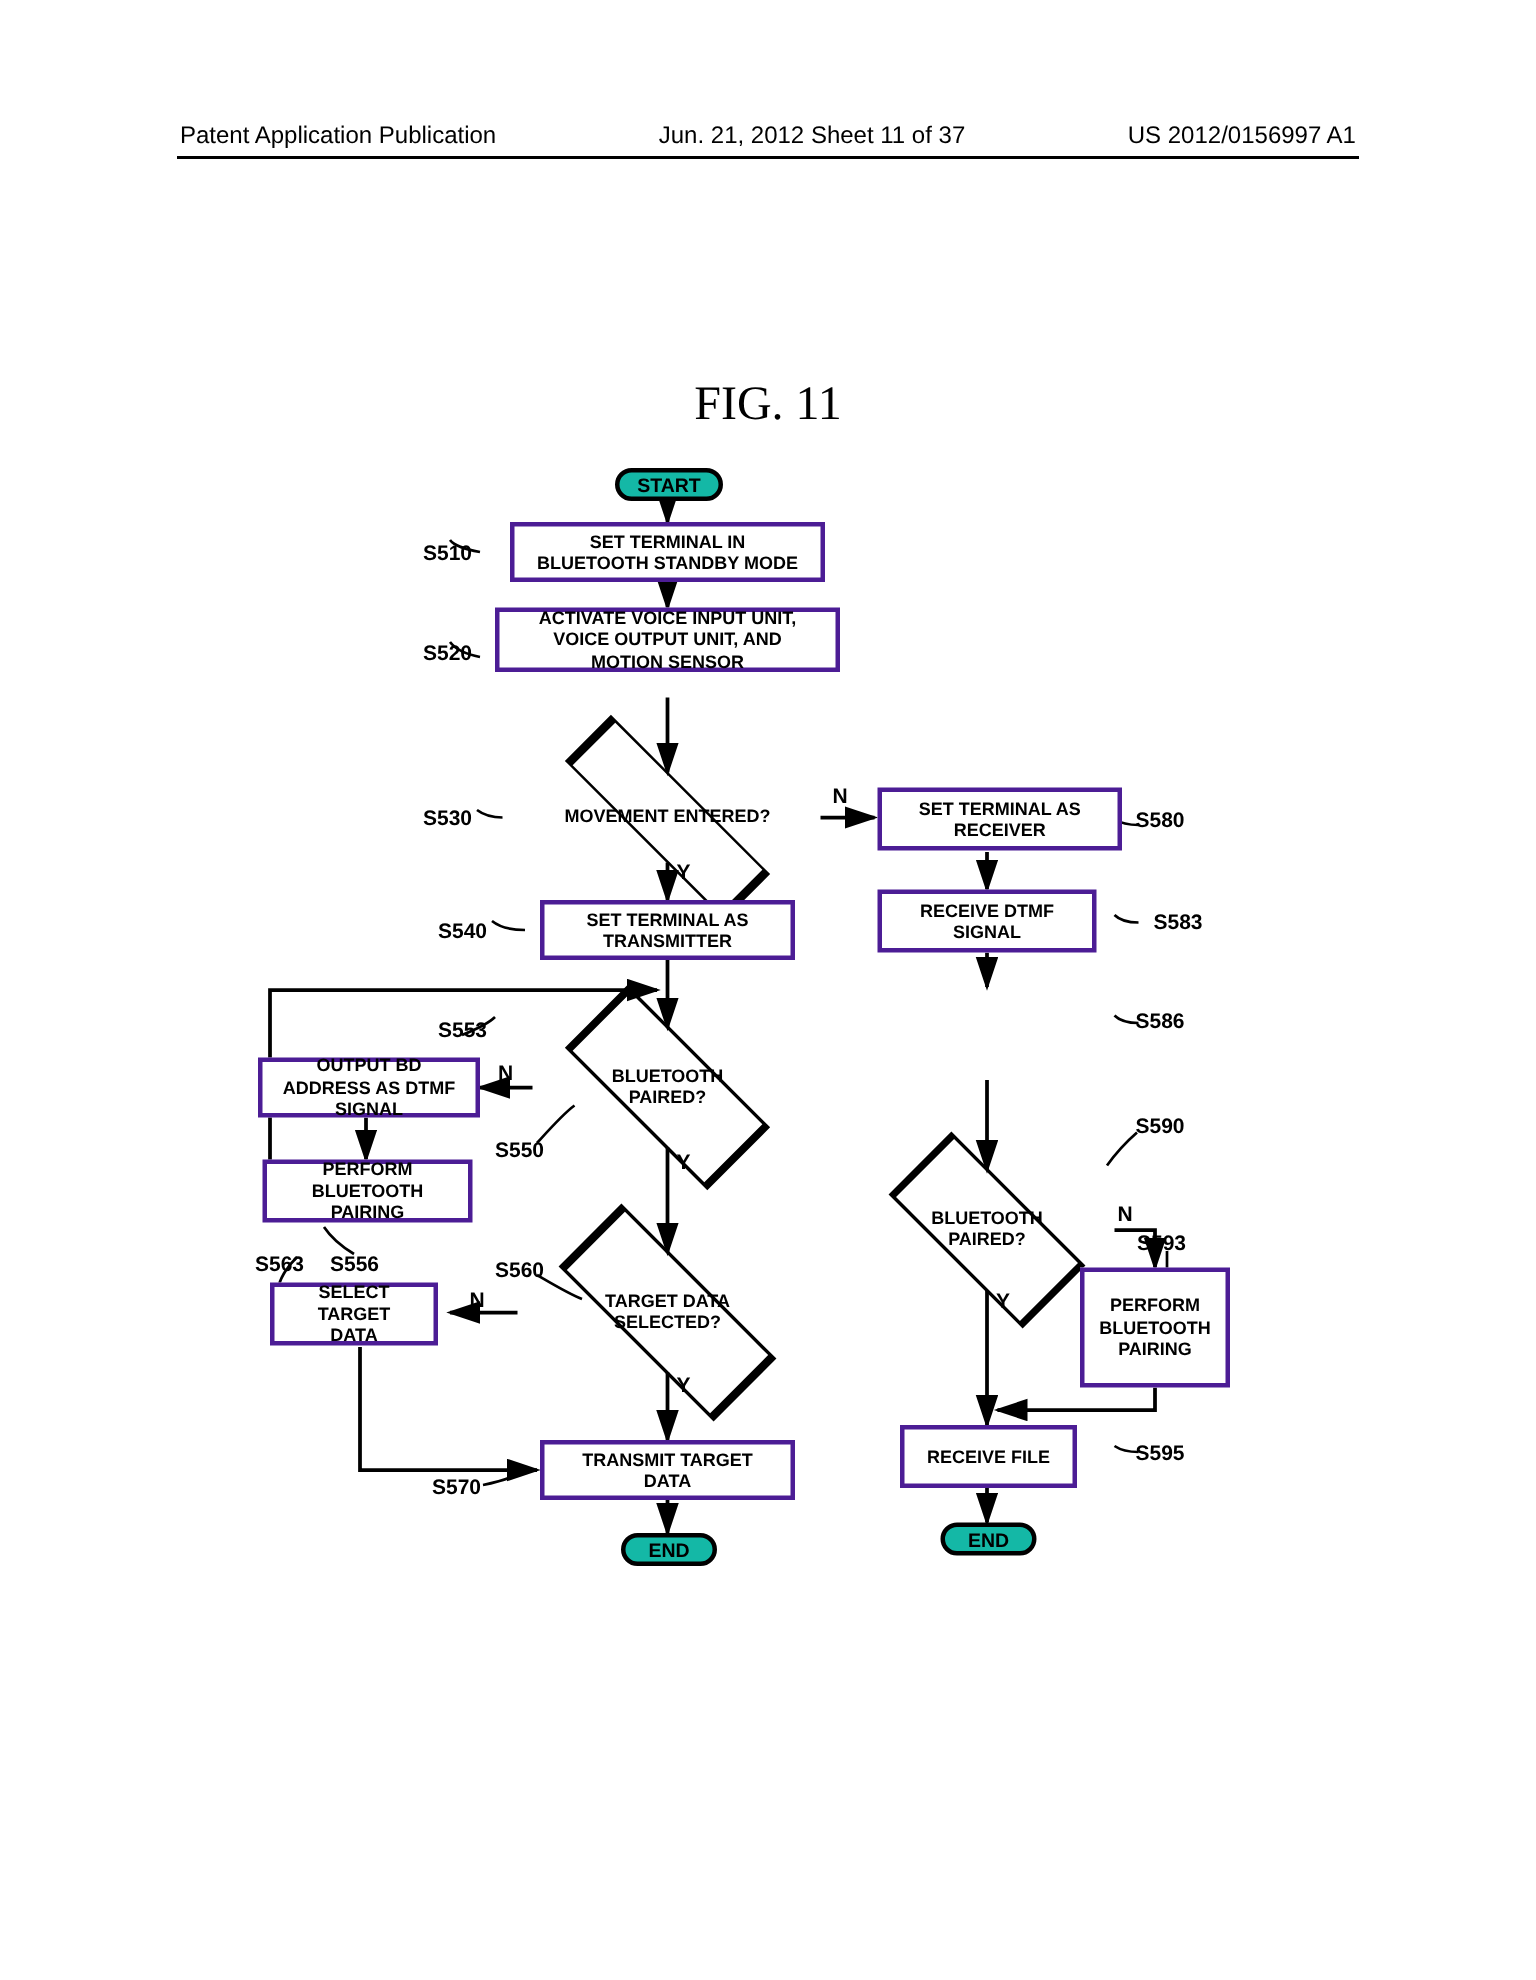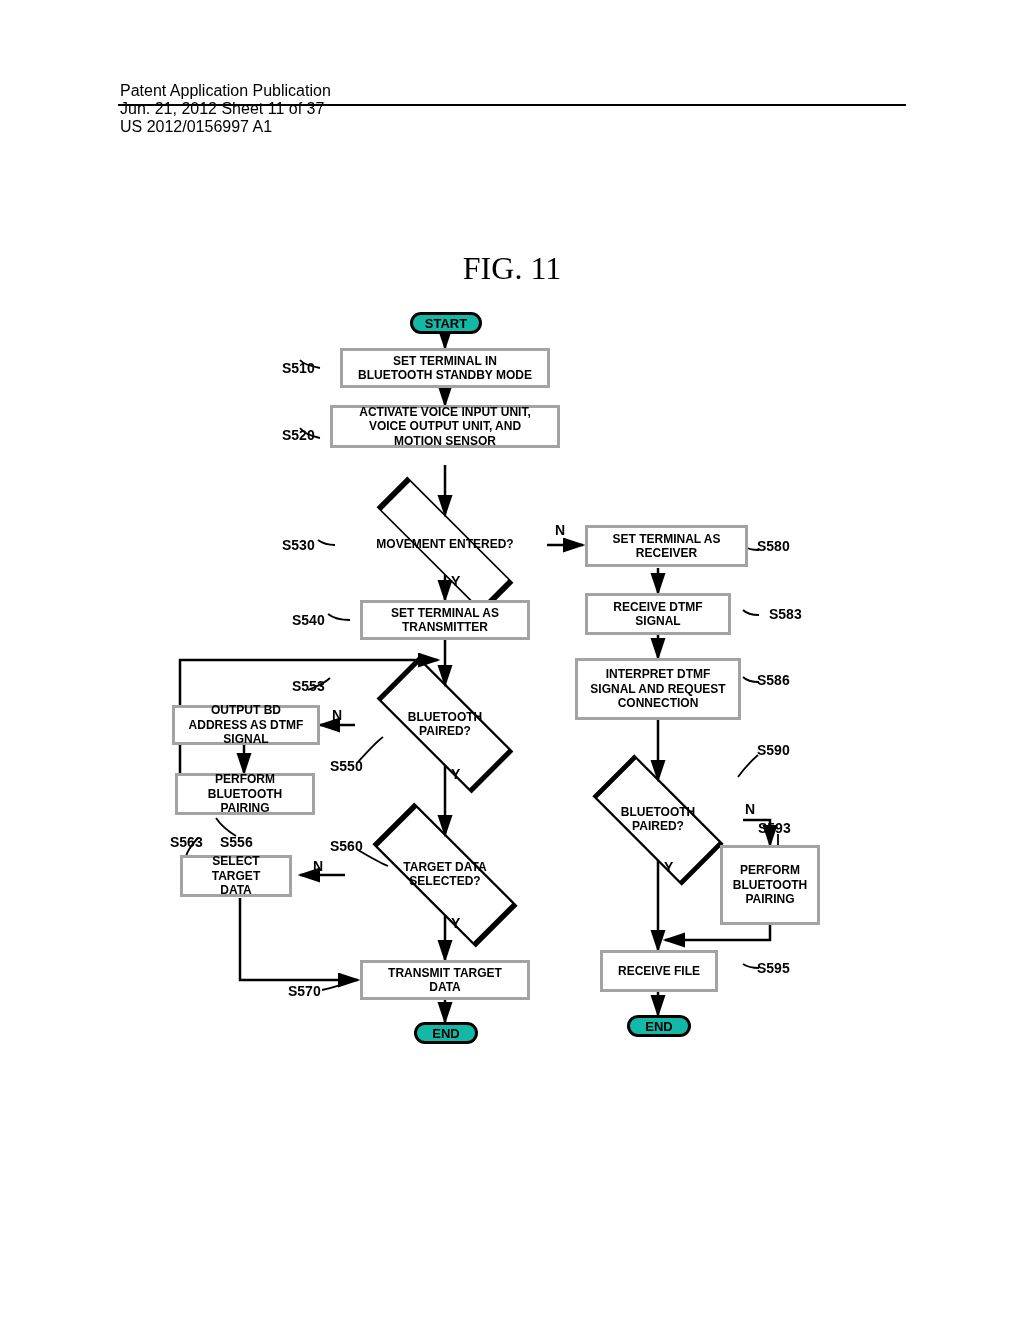--- a/index.html
+++ b/index.html
@@ -12,21 +12,20 @@
     }
     .header {
       position: absolute;
       top: 82px;
       left: 0;
       width: 100%;
       display: flex;
       justify-content: space-between;
       padding: 0 120px;
       font-size: 16px;
-      flex-direction: column;
     }
     .header-line {
       position: absolute;
       top: 104px;
       left: 118px;
       width: 788px;
       height: 2px;
       background: black;
     }
     .fig-title {
@@ -51,21 +50,21 @@
       font-weight: bold;
       font-size: 13px;
       display: flex;
       align-items: center;
       justify-content: center;
       padding: 2px 10px;
       background: #14b8a6;
     }
     .process {
       position: absolute;
-      border: 3px solid #a3a3a3;
+      border: 3px solid #4c1d95;
       font-weight: bold;
       font-size: 12px;
       text-align: center;
       display: flex;
       align-items: center;
       justify-content: center;
       padding: 4px 12px;
       background: white;
       line-height: 1.2;
     }
@@ -200,21 +199,20 @@
   <div class="process" style="left:330px; top:95px; width:230px; height:43px;">ACTIVATE VOICE INPUT UNIT, VOICE OUTPUT UNIT, AND MOTION SENSOR</div>
   <div class="process" style="left:360px; top:290px; width:170px; height:40px;">SET TERMINAL AS TRANSMITTER</div>
   <div class="process" style="left:360px; top:650px; width:170px; height:40px;">TRANSMIT TARGET DATA</div>
 
   <div class="process" style="left:172px; top:395px; width:148px; height:40px;">OUTPUT BD ADDRESS AS DTMF SIGNAL</div>
   <div class="process" style="left:175px; top:463px; width:140px; height:42px;">PERFORM BLUETOOTH PAIRING</div>
   <div class="process" style="left:180px; top:545px; width:112px; height:42px;">SELECT TARGET DATA</div>
 
   <div class="process" style="left:585px; top:215px; width:163px; height:42px;">SET TERMINAL AS RECEIVER</div>
   <div class="process" style="left:585px; top:283px; width:146px; height:42px;">RECEIVE DTMF SIGNAL</div>
-  <div class="process" style="left:575px; top:348px; width:166px; height:62px;">INTERPRET DTMF SIGNAL AND REQUEST CONNECTION</div>
   <div class="process" style="left:720px; top:535px; width:100px; height:80px;">PERFORM BLUETOOTH PAIRING</div>
   <div class="process" style="left:600px; top:640px; width:118px; height:42px;">RECEIVE FILE</div>
 
   <div class="decision-text" style="left:365px; top:227px; width:160px;">MOVEMENT ENTERED?</div>
   <div class="decision-text" style="left:395px; top:400px; width:100px;">BLUETOOTH PAIRED?</div>
   <div class="decision-text" style="left:390px; top:550px; width:110px;">TARGET DATA SELECTED?</div>
   <div class="decision-text" style="left:608px; top:495px; width:100px;">BLUETOOTH PAIRED?</div>
 
   <div class="label" style="left:282px; top:50px;">S510</div>
   <div class="label" style="left:282px; top:117px;">S520</div>

